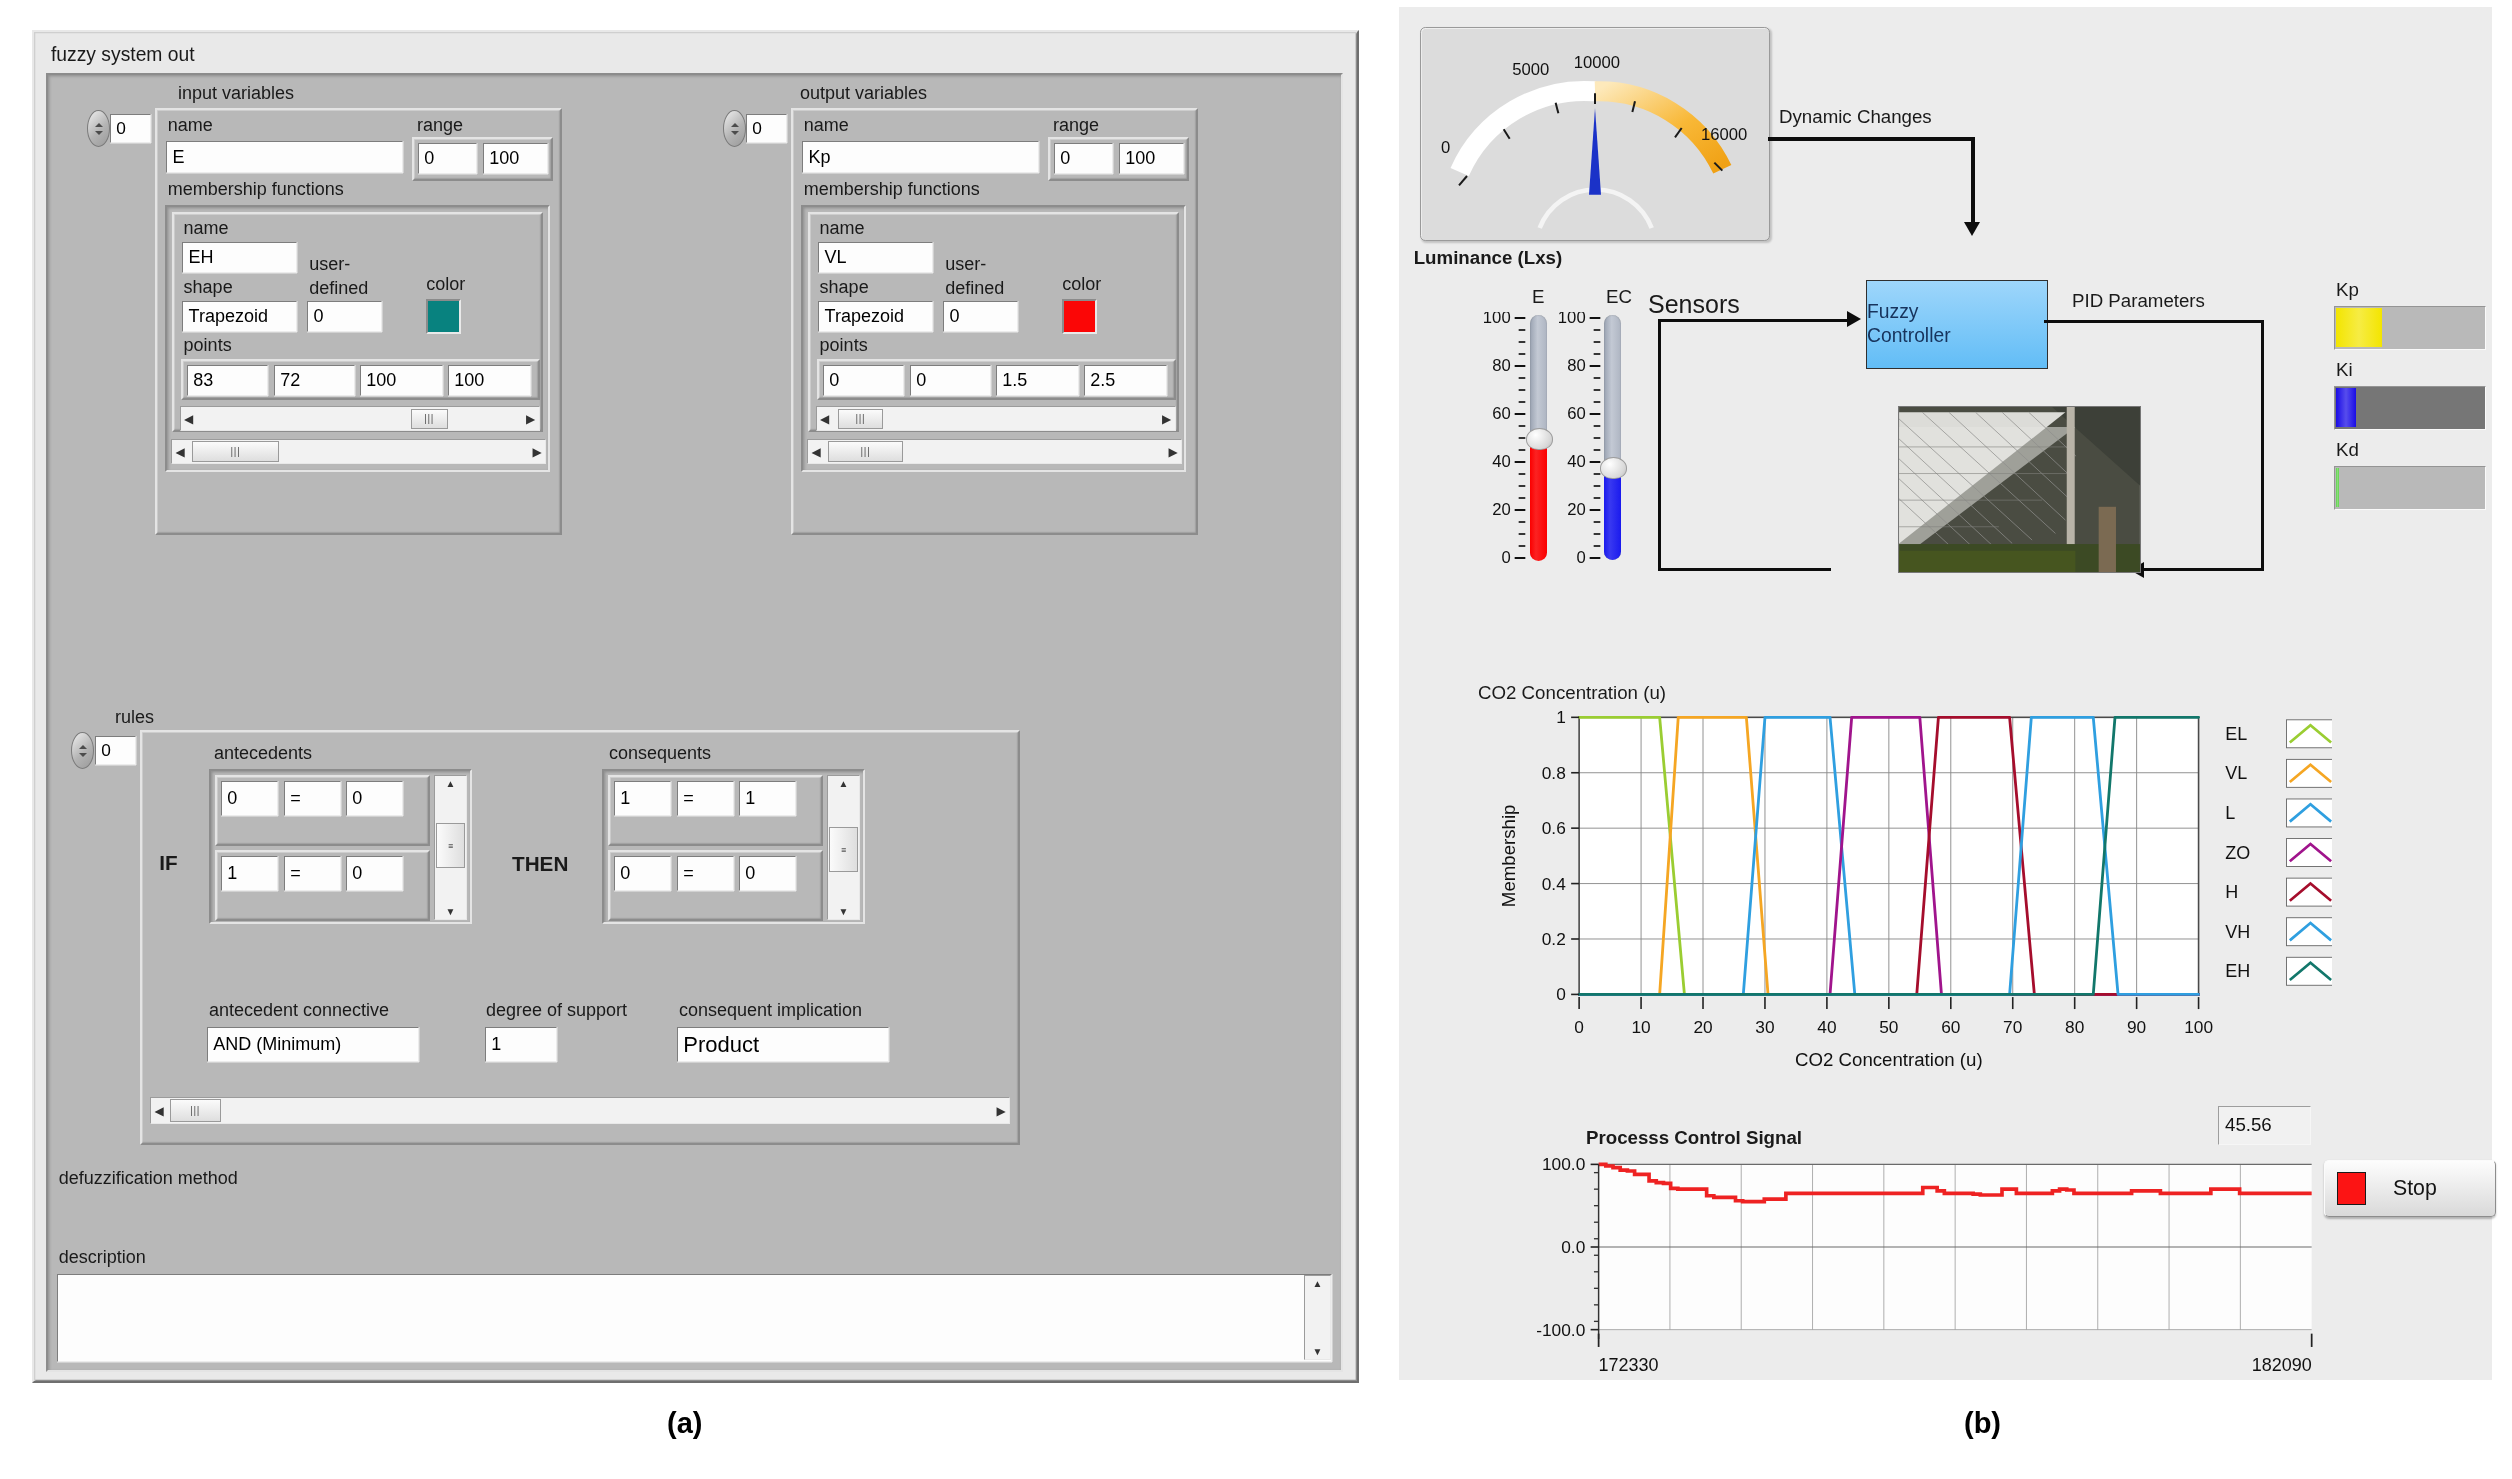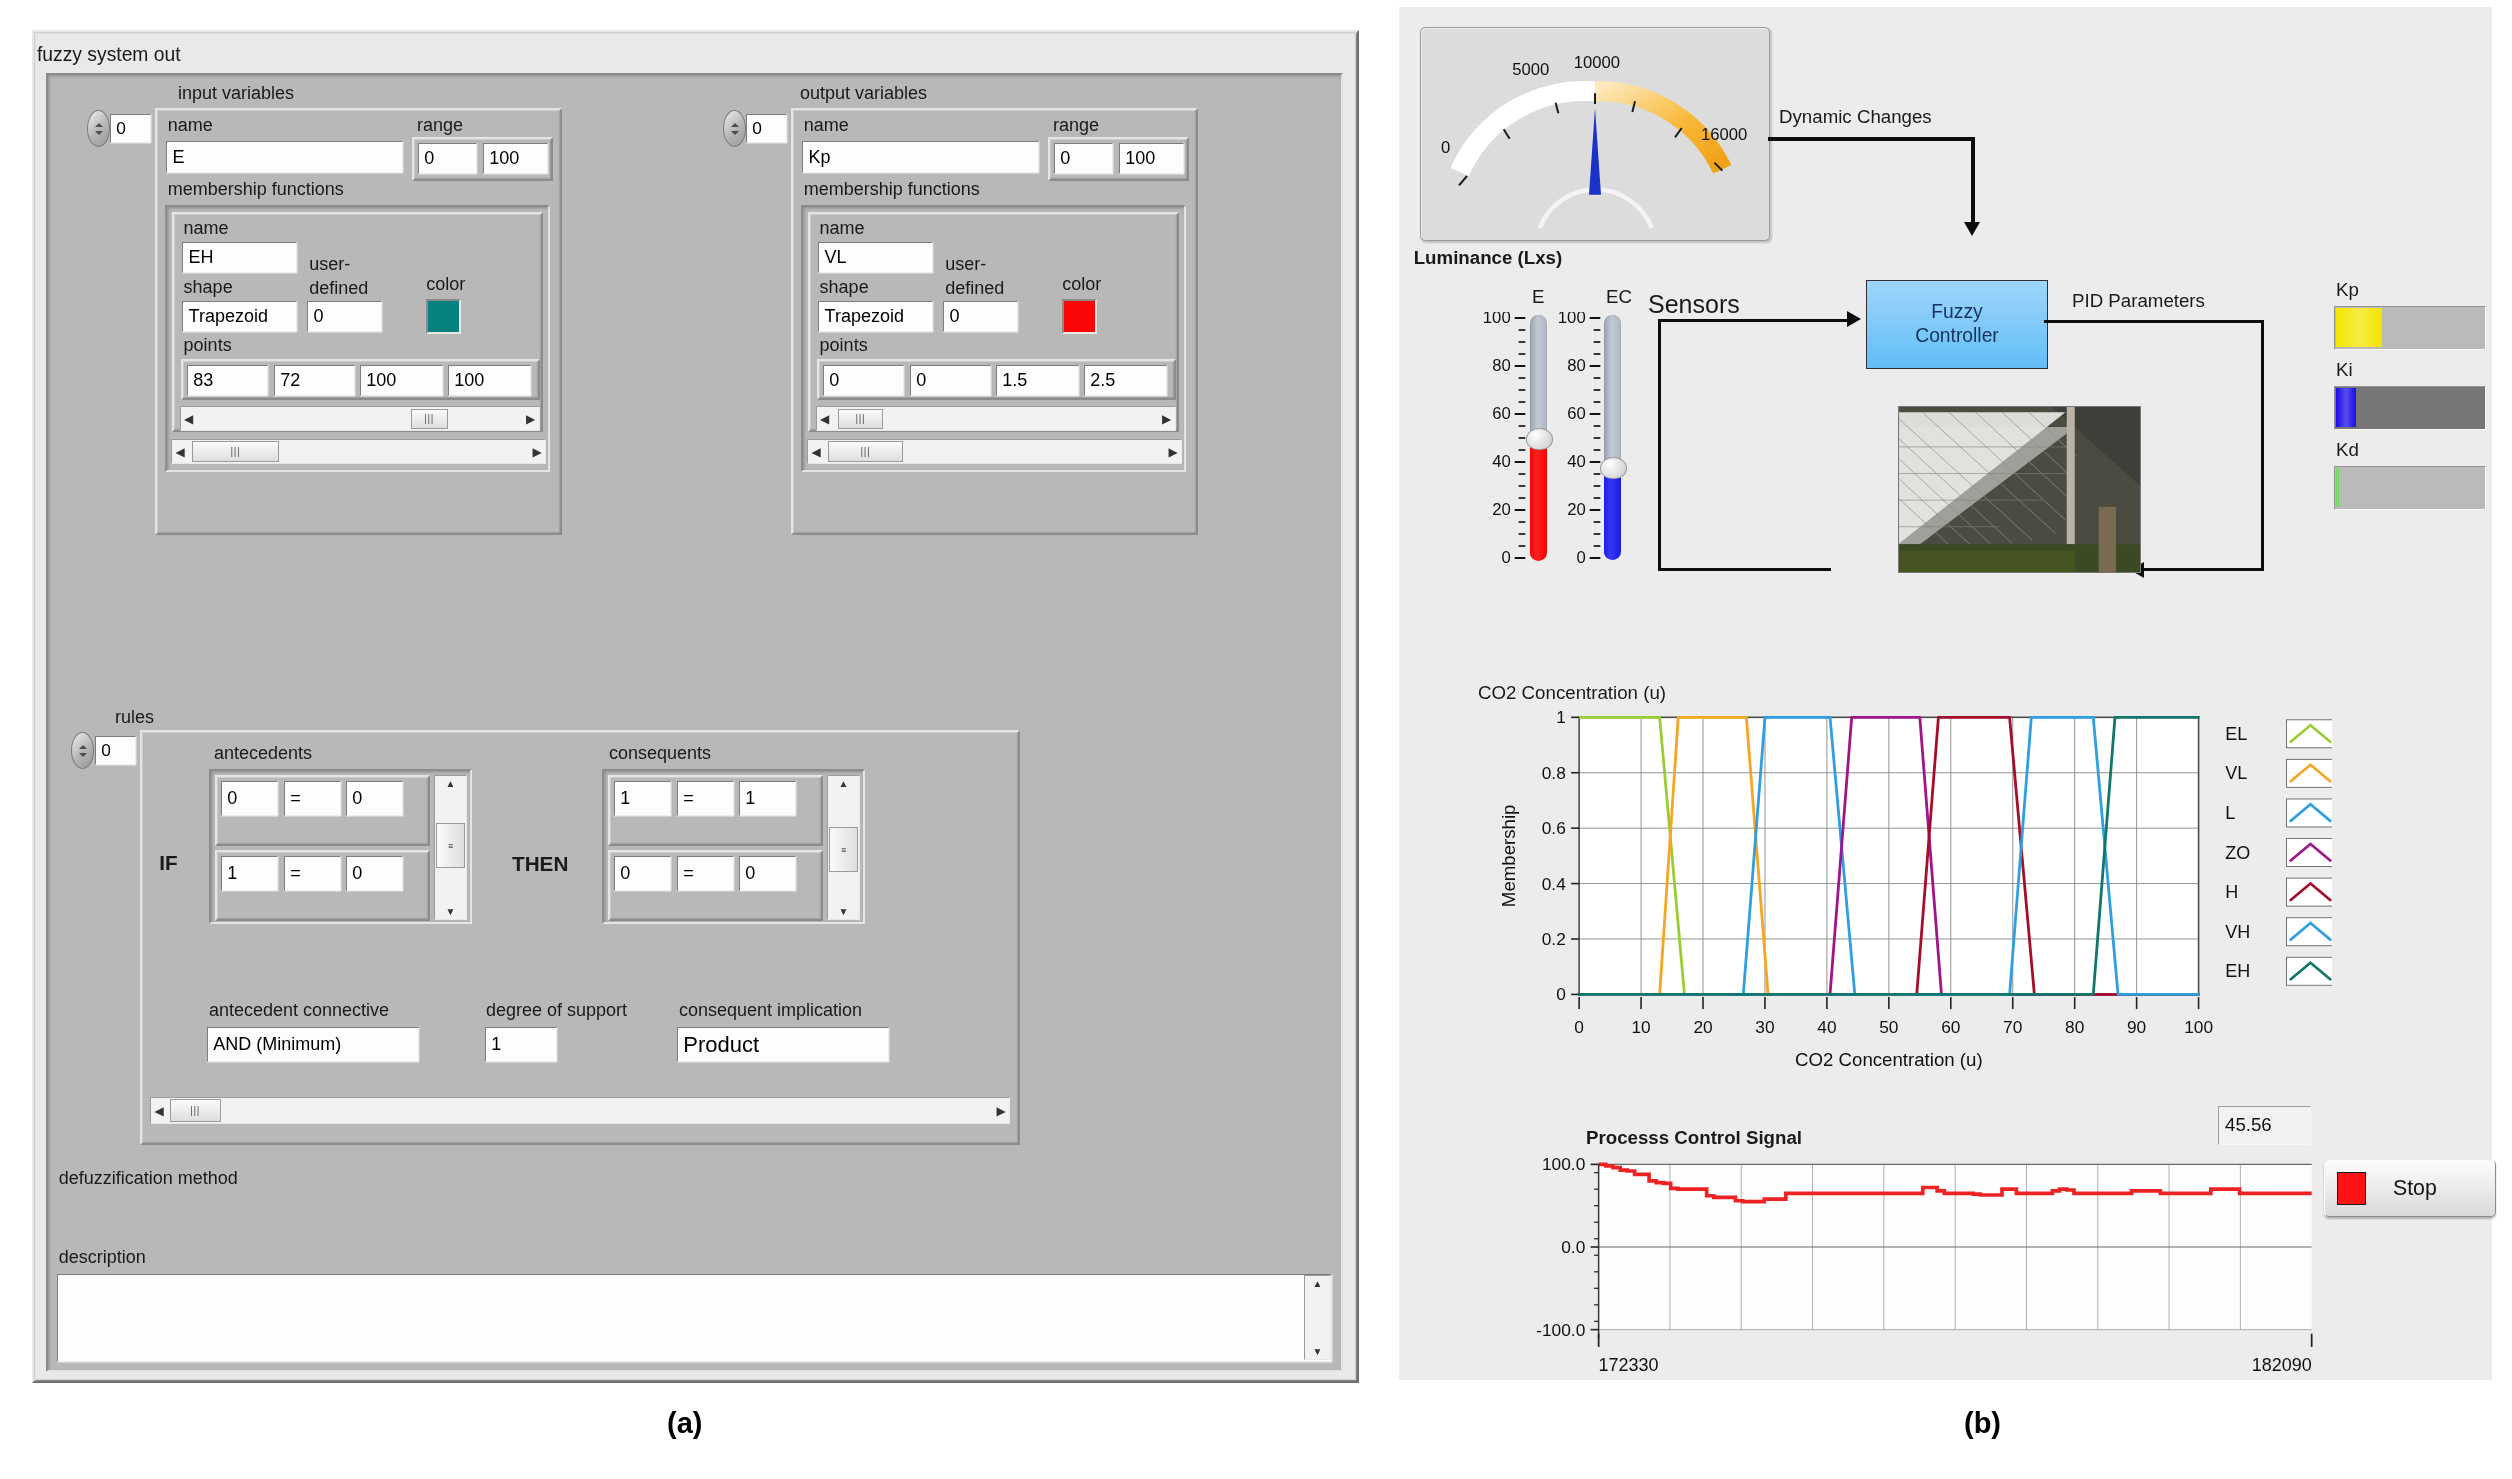--- a/index.html
+++ b/index.html
@@ -78,21 +78,21 @@
     border-radius:5.3px;box-shadow:inset 0.7px 0.7px 0 #f3f3f3, 1.3px 1.3px 2px rgba(0,0,0,.18);}
   .slider-track{position:absolute;width:17.3px;border-radius:8.7px;
     background:linear-gradient(90deg,#9aa3b2,#c3c9d4 45%,#aeb5c2);
     box-shadow:inset 0 0 1.3px rgba(0,0,0,.35);}
   .slider-fill{position:absolute;width:17.3px;border-radius:0 0 8.7px 8.7px;}
   .slider-thumb{position:absolute;width:25px;height:20px;border-radius:50% 50% 45% 45%;
     background:radial-gradient(circle at 35% 30%,#ffffff,#d8d8d8 70%,#b5b5b5);
     border:0.7px solid #9d9d9d;}
   .fc-box{position:absolute;background:linear-gradient(#9ed6fb,#62bdf6);
     border:0.7px solid #2f2f2f;display:flex;flex-direction:column;
-    align-items:center;justify-content:center;color:#17335c;line-height:1.25;}
+    justify-content:center;color:#17335c;line-height:1.25;}
   .wire{position:absolute;background:#0d0d0d;}
   .arrowR{position:absolute;width:0;height:0;border-top:8.7px solid transparent;
     border-bottom:8.7px solid transparent;border-left:14.7px solid #0d0d0d;}
   .arrowL{position:absolute;width:0;height:0;border-top:8.7px solid transparent;
     border-bottom:8.7px solid transparent;border-right:14.7px solid #0d0d0d;}
   .arrowD{position:absolute;width:0;height:0;border-left:8.7px solid transparent;
     border-right:8.7px solid transparent;border-top:14.7px solid #0d0d0d;}
   .bar-frame{position:absolute;background:#b9b9b9;
     border:1.3px solid;border-color:#949494 #fafafa #fafafa #949494;box-sizing:border-box;}
   .bar-fill{position:absolute;left:1.3px;top:1.3px;bottom:1.3px;}
@@ -105,21 +105,21 @@
     display:flex;align-items:center;box-sizing:border-box;}
   .stop-led{width:27px;height:31px;background:#fc1414;border:0.7px solid #1a1a1a;margin-left:12px;}
   .ghouse{position:absolute;overflow:hidden;border:0.7px solid #777;}
   .fig-cap{position:absolute;font-weight:bold;color:#000;}
 </style>
 </head>
 <body>
 
 <div class="lv-panel" style="left:32px;top:30px;width:1327px;height:1353px;background:#e9e9e9;border-width:2.7px;">
 
-  <div class="lbl" style="left:3px;top:12px;font-size:19.3px;">fuzzy system out</div>
+  <div class="lbl" style="left:17px;top:12px;font-size:19.3px;">fuzzy system out</div>
 
   <div class="lv-cluster" style="left:12px;top:41px;width:1297px;height:1299px;">
 
     <div class="lbl" style="left:130px;top:8px;font-size:18px;">input variables</div>
 
     <div class="spinner" style="left:39px;top:35px;">
       <div class="knob">
           <i class="up"></i>
           <i class="dn"></i>
         </div>

